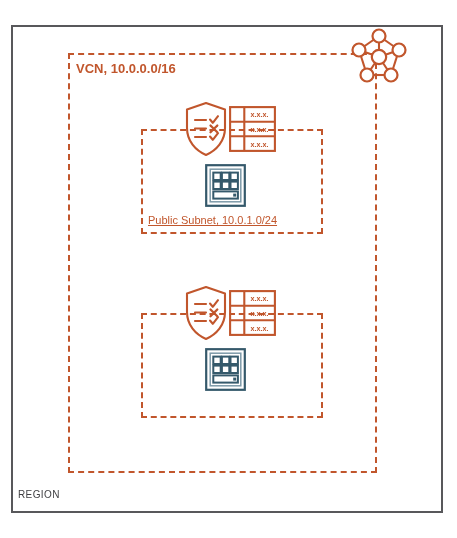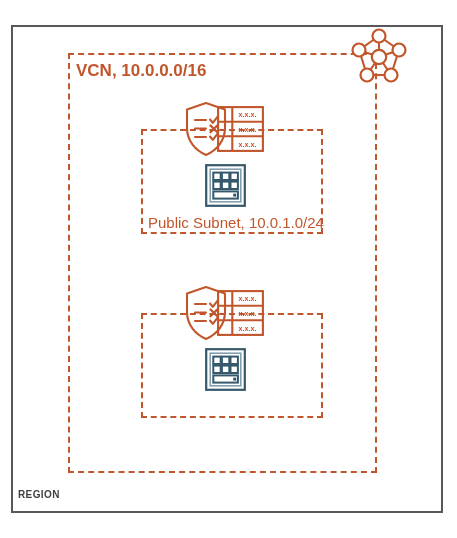--- a/index.html
+++ b/index.html
@@ -27,80 +27,81 @@
     height: 488px;
     border: 2px solid #58585b;
     background: #ffffff;
     box-sizing: border-box;
   }
   #region-label {
     position: absolute;
     left: 18px;
     top: 489px;
     font-size: 10px;
-    font-weight: bold;
+    font-weight: normal;
     letter-spacing: 0.4px;
     color: #3f3f42;
     white-space: nowrap;
   }
 
   
   #vcn-box {
     position: absolute;
     left: 68px;
     top: 53px;
     width: 309px;
     height: 420px;
     border: 2.2px dashed #c1562c;
     box-sizing: border-box;
     background: transparent;
   }
   #vcn-label {
     position: absolute;
     left: 76px;
     top: 61px;
-    font-size: 17px;
+    font-size: 13px;
     font-weight: bold;
     color: #c1562c;
     white-space: nowrap;
   }
 
   
   .subnet-box {
     position: absolute;
     width: 182px;
     height: 105px;
     border: 2.2px dashed #c1562c;
     box-sizing: border-box;
     background: transparent;
   }
   #subnet-public-box { left: 141px; top: 129px; }
   #subnet-private-box { left: 141px; top: 313px; }
 
   .subnet-label {
     position: absolute;
-    font-size: 15px;
+    font-size: 11px;
     font-weight: normal;
     color: #c1562c;
     white-space: nowrap;
+    text-decoration: underline;
   }
   #subnet-public-label  { left: 148px; top: 214px; }
   #subnet-private-label { left: 148px; top: 398px; }
 
   
   .seclist-group {
     position: absolute;
     width: 96px;
     height: 56px;
   }
   #seclist-public  { left: 184px; top: 101px; }
   #seclist-private { left: 184px; top: 285px; }
 
   .shield-icon { position: absolute; left: 0px; top: 0px; }
-  .routetable-icon { position: absolute; left: 33px; top: 5px; }
+  .routetable-icon { position: absolute; left: 45px; top: 5px; }
 
   .compute-icon { position: absolute; }
   #compute-public  { left: 205px; top: 164px; }
   #compute-private { left: 205px; top: 348px; }
 
   
   #network-icon {
     position: absolute;
     left: 346px;
     top: 26px;

